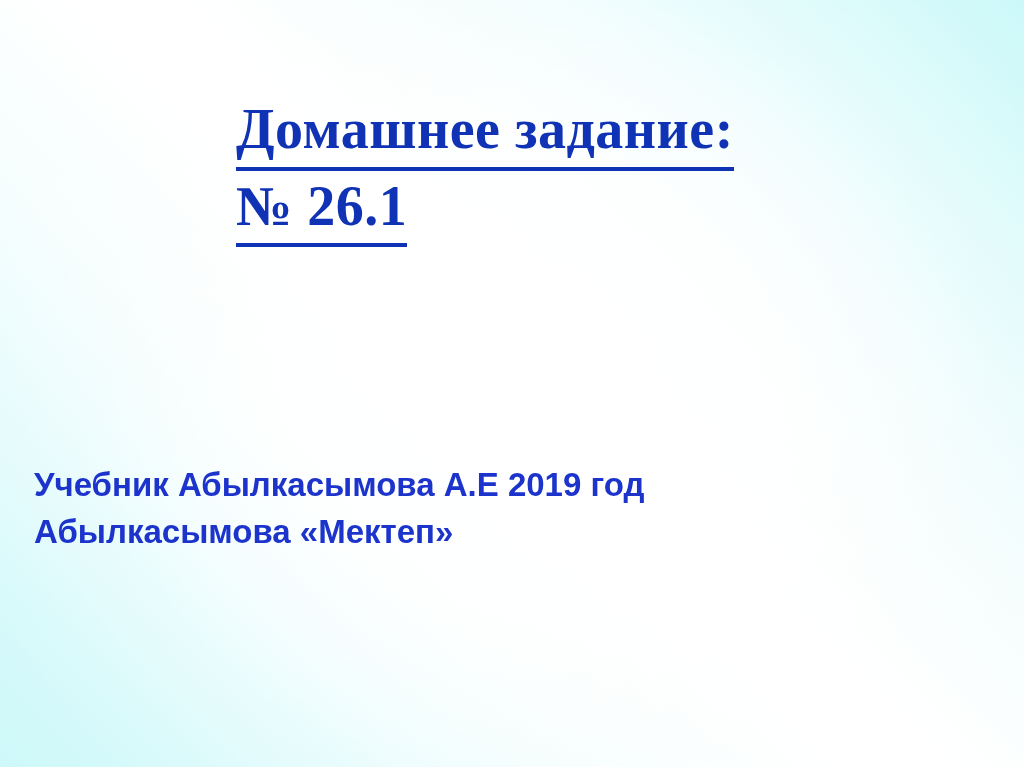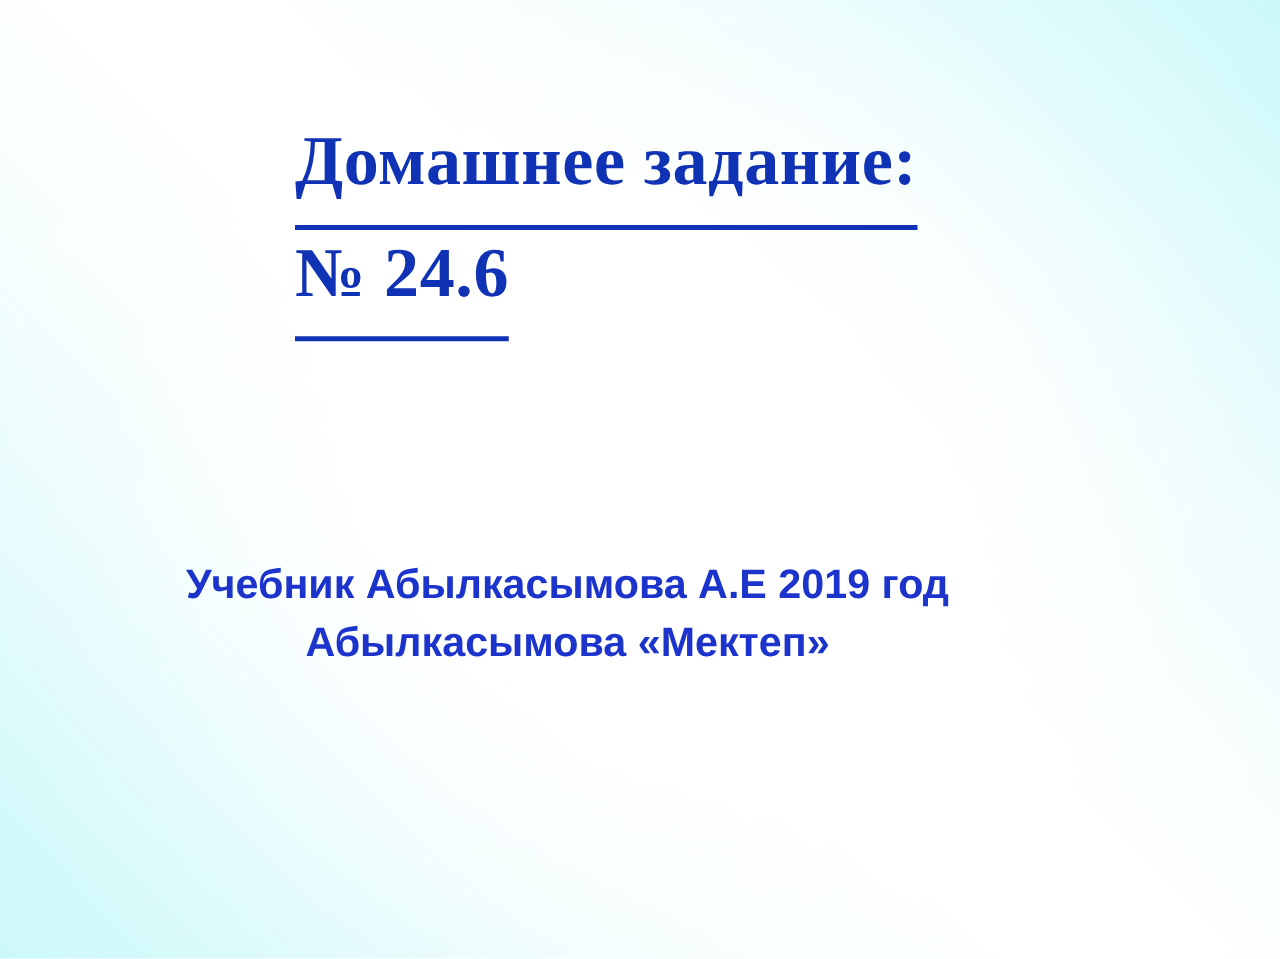--- a/index.html
+++ b/index.html
@@ -73,51 +73,51 @@
     line-height: 1.28;
     color: #1032b4;
     letter-spacing: 0.5px;
     white-space: nowrap;
     display: block;
   }
 
   .title-line > span.u {
     display: inline-block;
     border-bottom: 4px solid #1032b4;
-    padding-bottom: 14px;
+    padding-bottom: 1px;
   }
 
   
   .body-block {
     position: absolute;
     left: 34px;
-    top: 444px;
+    top: 462px;
     width: 840px;
-    text-align: center;
+    text-align: left;
   }
 
   .body-line {
     font-family: "Liberation Sans", "DejaVu Sans", sans-serif;
     font-weight: bold;
     font-size: 33px;
     line-height: 1.42;
     color: #1c34cc;
     white-space: nowrap;
     display: block;
   }
 </style>
 </head>
 <body>
 
 <div id="slide">
   <div class="content">
 
     <div class="title-block">
       <div class="title-line"><span class="u">Домашнее задание:</span></div>
-      <div class="title-line"><span class="u">№ 24.6</span></div>
+      <div class="title-line"><span class="u">№ 26.1</span></div>
     </div>
 
     <div class="body-block">
       <div class="body-line">Учебник Абылкасымова А.Е 2019 год</div>
       <div class="body-line">Абылкасымова «Мектеп»</div>
     </div>
 
   </div>
 </div>
 

